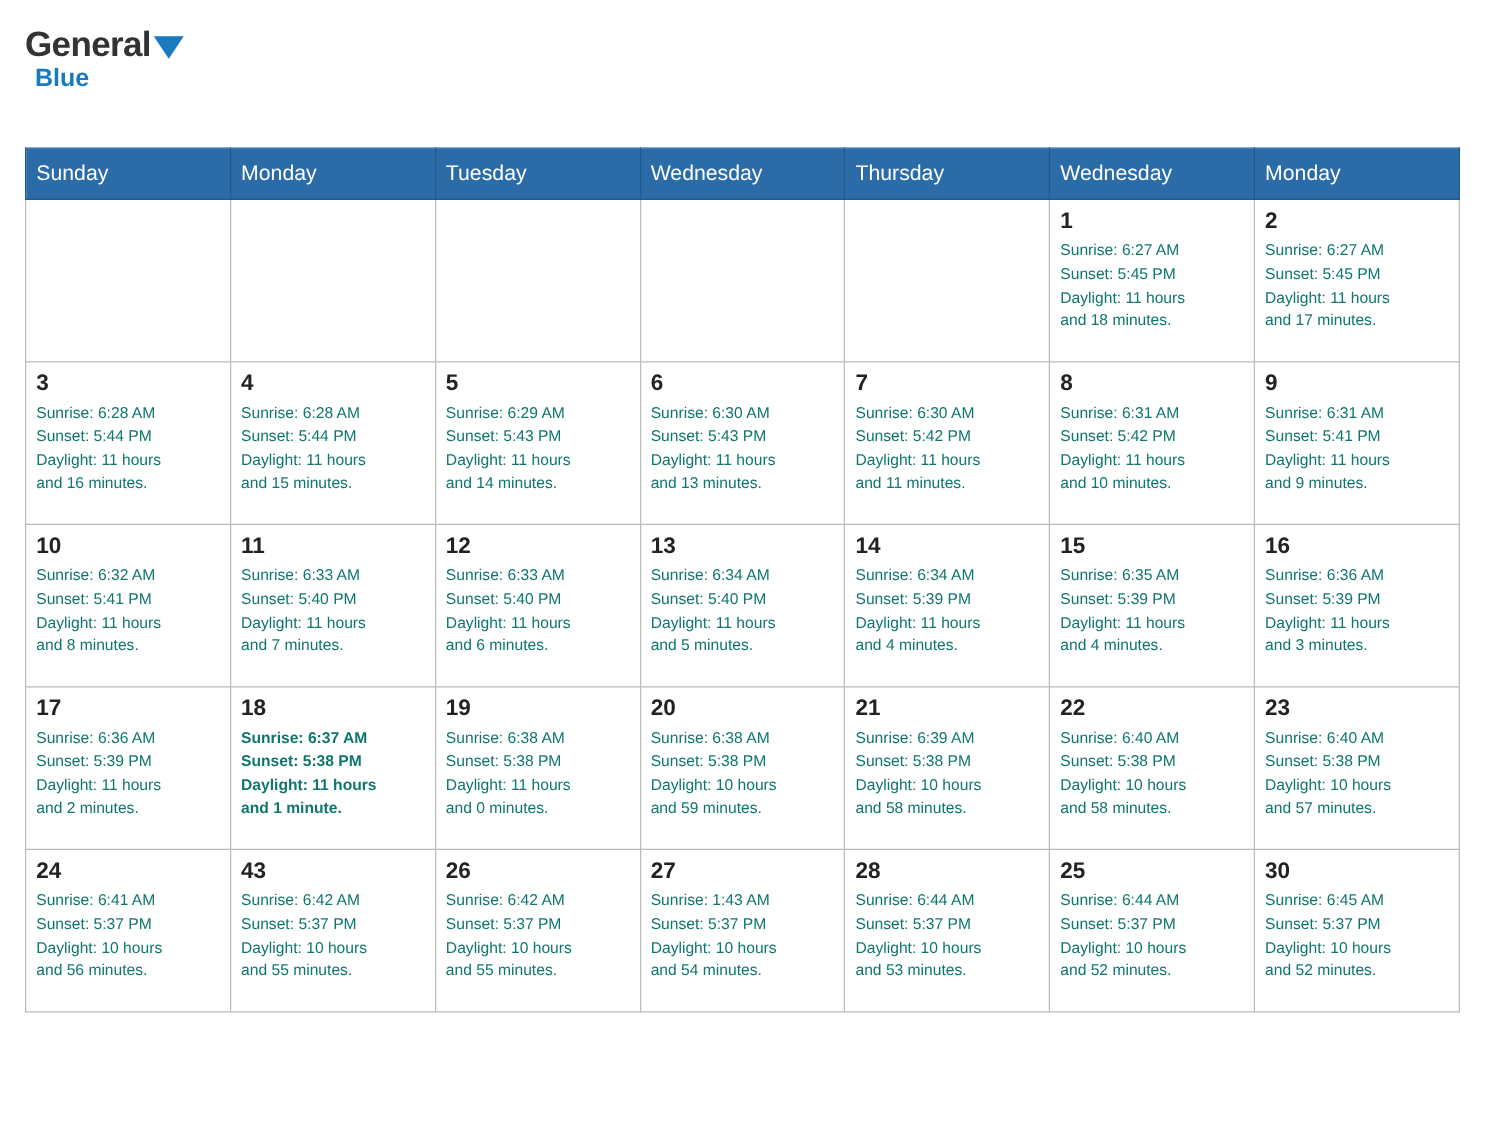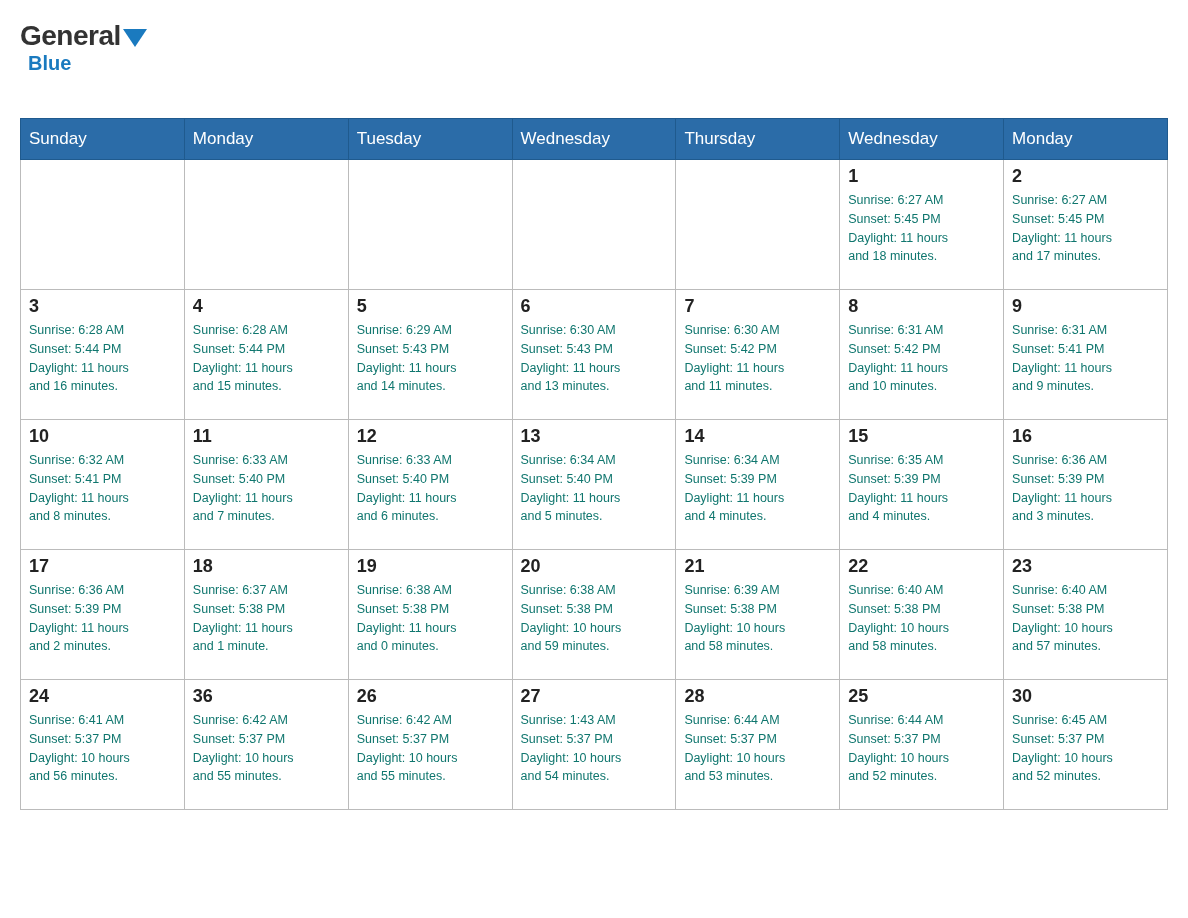--- a/index.html
+++ b/index.html
@@ -254,21 +254,21 @@
       <tr>
         <td>
           <span class="day-number">17</span>
           <div class="day-info" style="white-space: pre-line;">Sunrise: 6:36 AM
 Sunset: 5:39 PM
 Daylight: 11 hours
 and 2 minutes.</div>
         </td>
         <td>
           <span class="day-number">18</span>
-          <div class="day-info" style="white-space: pre-line;">Sunrise: 6:37 AM
+          <div class="day-info" style="white-space: pre-line; font-weight: bold;">Sunrise: 6:37 AM
 Sunset: 5:38 PM
 Daylight: 11 hours
 and 1 minute.</div>
         </td>
         <td>
           <span class="day-number">19</span>
           <div class="day-info" style="white-space: pre-line;">Sunrise: 6:38 AM
 Sunset: 5:38 PM
 Daylight: 11 hours
 and 0 minutes.</div>
@@ -304,21 +304,21 @@
       </tr>
       <tr>
         <td>
           <span class="day-number">24</span>
           <div class="day-info" style="white-space: pre-line;">Sunrise: 6:41 AM
 Sunset: 5:37 PM
 Daylight: 10 hours
 and 56 minutes.</div>
         </td>
         <td>
-          <span class="day-number">36</span>
+          <span class="day-number">43</span>
           <div class="day-info" style="white-space: pre-line;">Sunrise: 6:42 AM
 Sunset: 5:37 PM
 Daylight: 10 hours
 and 55 minutes.</div>
         </td>
         <td>
           <span class="day-number">26</span>
           <div class="day-info" style="white-space: pre-line;">Sunrise: 6:42 AM
 Sunset: 5:37 PM
 Daylight: 10 hours

